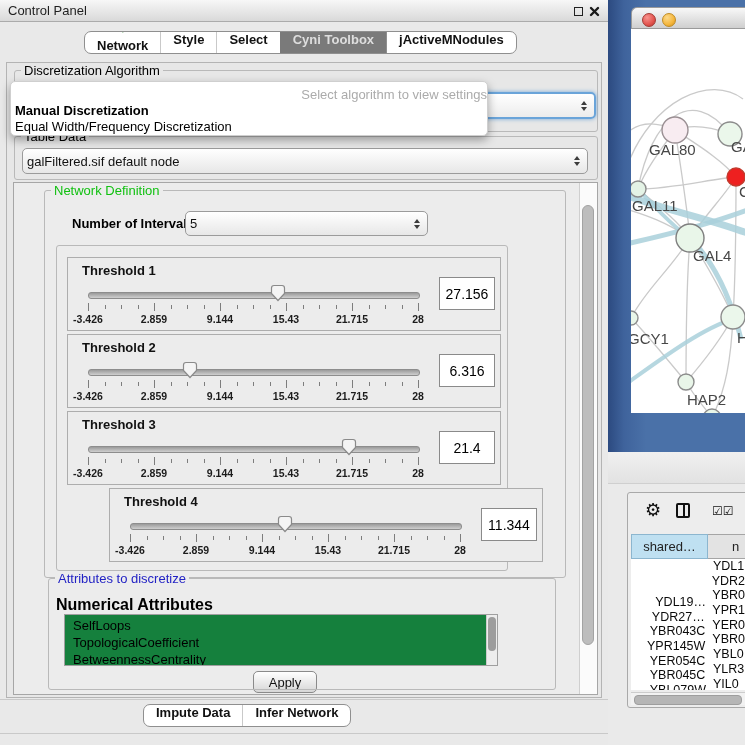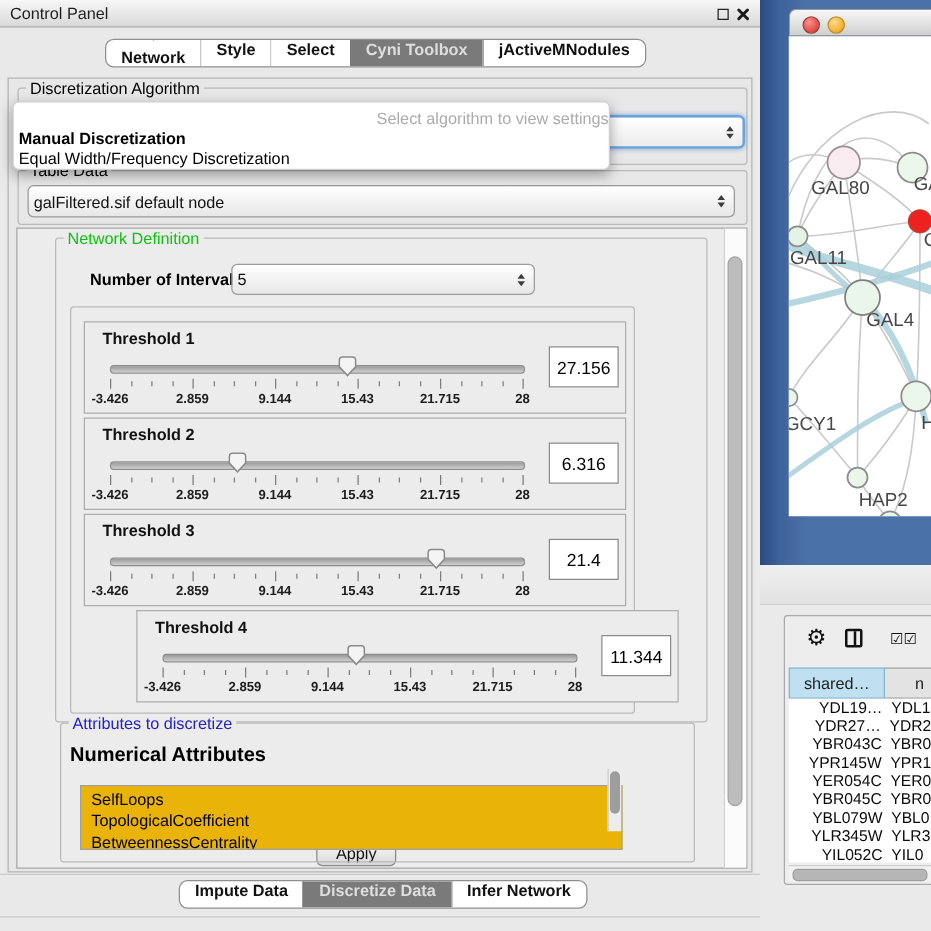--- a/index.html
+++ b/index.html
@@ -58,21 +58,21 @@
   .thrlabel{position:absolute;left:14px;top:5px;font-size:13px;font-weight:bold;color:#111;}
   .track{position:absolute;left:20px;top:34px;width:330px;height:5px;border-radius:3px;
      background:linear-gradient(#9a9a9a,#cFcFcF);border:1px solid #8d8d8d;}
   .thumb{position:absolute;top:26px;width:16px;height:18px;z-index:2;}
   .tick{position:absolute;width:1px;background:#7d7d7d;}
   .tlab{position:absolute;top:55px;font-size:10.5px;font-weight:bold;color:#1c1c1c;
      transform:translateX(-50%);white-space:nowrap;}
   .thrval{position:absolute;left:371px;top:19px;width:54px;height:31px;background:#fff;
      border:1px solid #8a8a8a;display:flex;align-items:center;justify-content:center;
      font-size:14px;color:#000;}
-  .attrlist{left:64px;top:628px;width:434px;height:52px;background:#eab308;
+  .attrlist{left:64px;top:614px;width:434px;height:52px;background:#15803d;
      border:1px solid #9f9f9f;overflow:hidden;font-size:13px;line-height:17px;
      padding:2px 0 0 8px;}
   .attrsb{left:486px;top:615px;width:11px;height:50px;background:#ededed;
      border-left:1px solid #ccc;}
   .attrsb i{position:absolute;left:1px;top:2px;width:8px;height:34px;border-radius:4px;
      background:#9d9d9d;display:block;}
   .applybtn{left:253px;top:671px;width:64px;height:22px;border:1px solid #8a8a8a;
      border-radius:5px;background:linear-gradient(#ffffff,#d7d7d7);font-size:13px;
      display:flex;align-items:center;justify-content:center;color:#111;}
   .hline{height:1px;background:#c9c9c9;}
@@ -92,21 +92,21 @@
   .colic{left:676px;top:503px;width:14px;height:15px;border:2px solid #111;border-radius:2px;}
   .colic i{position:absolute;left:4.5px;top:0;width:2px;height:11px;background:#111;display:block;}
   .checks{left:712px;top:504px;font-size:12px;color:#111;letter-spacing:0px;}
   .tp-header{left:631px;top:534px;height:25px;display:flex;font-size:13px;}
   .hc1{width:75px;background:#bfe0f1;border:1px solid #8cb6cf;display:flex;
      align-items:center;justify-content:center;color:#222;}
   .hc2{width:50px;background:#e3e3e3;border:1px solid #a5a5a5;border-left:none;
      display:flex;align-items:center;padding-left:24px;color:#222;}
   .tp-rows{left:631px;top:559px;width:114px;height:131px;background:#fff;overflow:hidden;}
   .tprow{height:14.7px;display:flex;font-size:12.5px;color:#0a0a0a;}
-  .tprow .c1{width:75px;text-align:right;}
+  .tprow .c1{width:75px;text-align:right;margin-top:36px;}
   .tprow .c2{padding-left:7px;white-space:nowrap;}
   .hsb{left:631px;top:692px;width:114px;height:13px;background:#f2f2f2;
      border-top:1px solid #ccc;}
   .hsb i{position:absolute;left:3px;top:2px;width:106px;height:8px;border-radius:4px;
      background:#b6b6b6;border:1px solid #9e9e9e;display:block;}
   svg text{font-family:"Liberation Sans",sans-serif;}
 </style>
 </head>
 <body>
 
@@ -350,23 +350,20 @@
   </div>
 
 <div class="abs vsb-track" style="z-index:2;"></div>
 <div class="abs vsb-thumb" style="z-index:2;"></div>
 
 <div class="abs applybtn">Apply</div>
 <div class="abs hline" style="left:0;top:699px;width:608px;"></div>
 <div id="bottomTabs" class="abs segbar" style="left:143px;top:704px;">
     <div class="seg">
       <span>Impute Data</span>
-    </div>
-    <div class="seg sel">
-      <span>Discretize Data</span>
     </div>
     <div class="seg">
       <span>Infer Network</span>
     </div>
   </div>
 <div class="abs hline" style="left:0;top:733px;width:608px;"></div>
 
 <div class="abs blue"></div>
 <div class="abs netbar">
   <span class="light" style="left:10px;background:radial-gradient(circle at 35% 30%,#f7938e,#e3544e 60%,#b23530);border:1px solid #a33a33;"></span>

